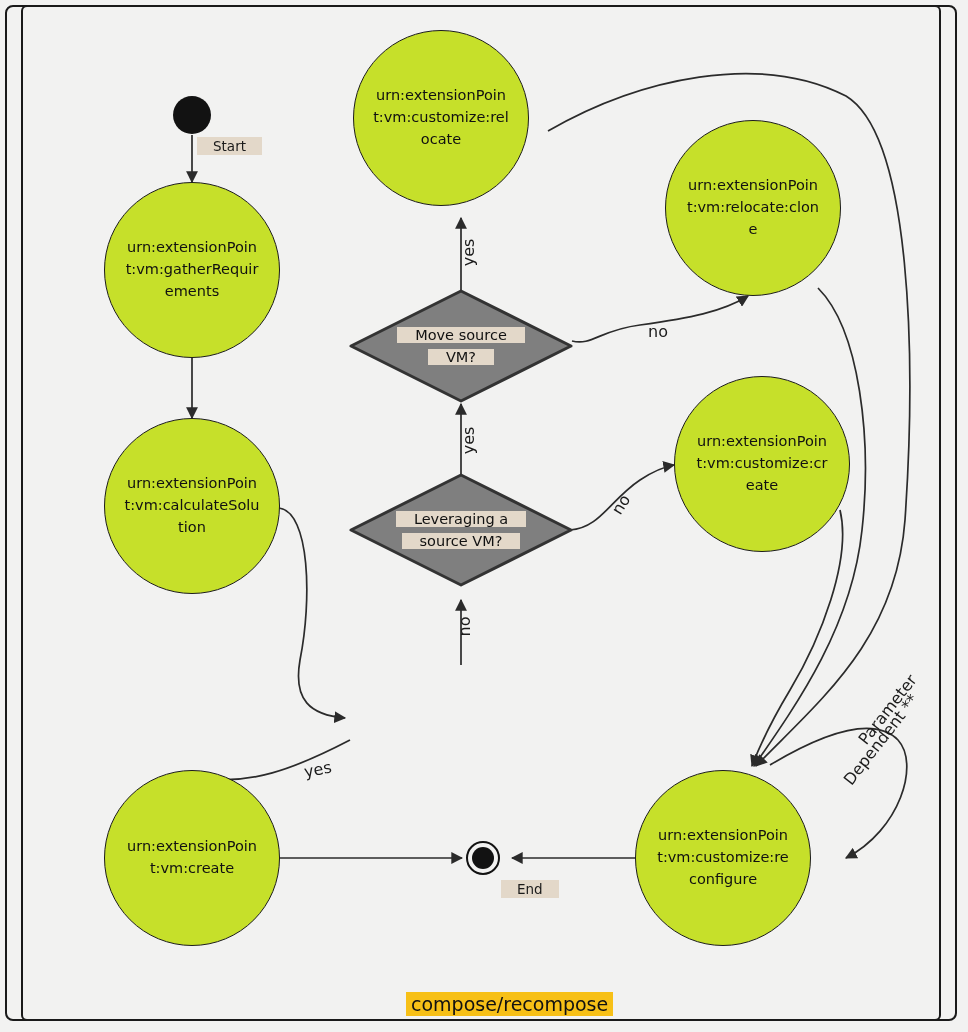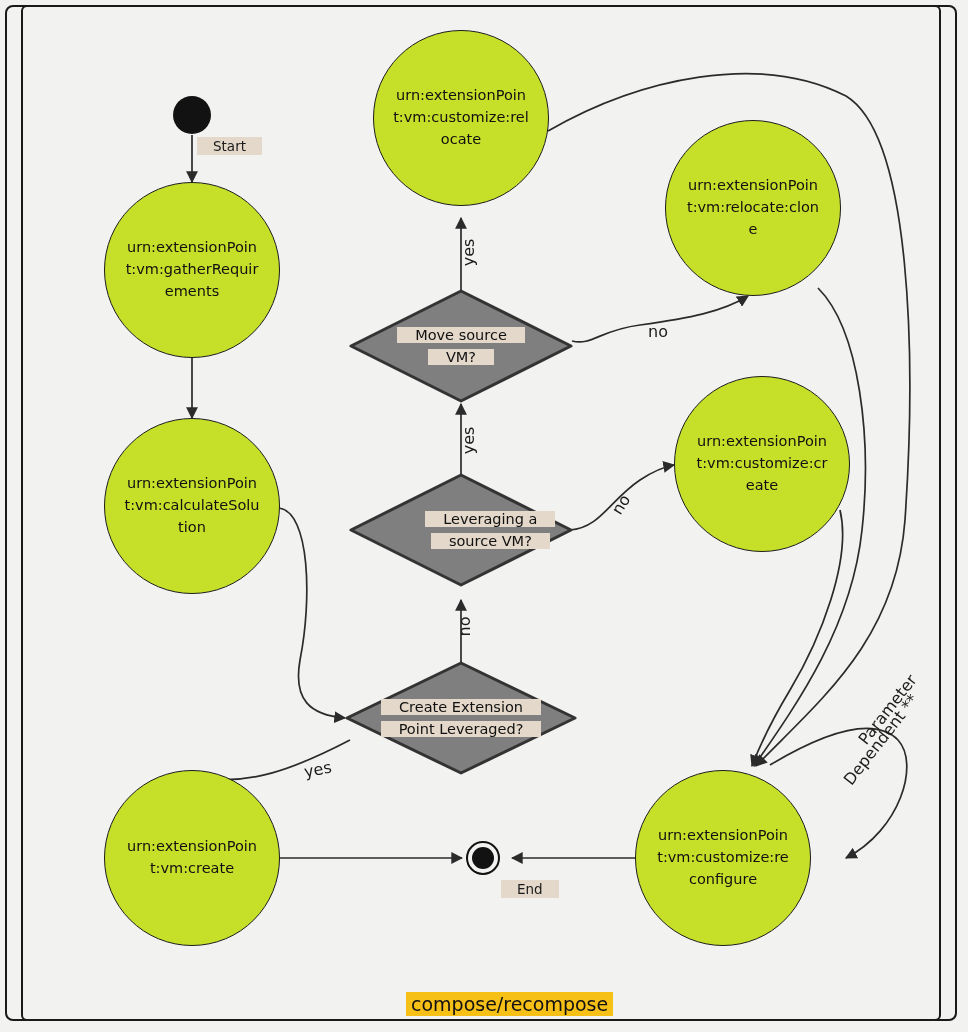--- a/index.html
+++ b/index.html
@@ -190,21 +190,21 @@
   <div class="edge-label tagged" style="left:197px; top:137px;">Start</div>
 
   <div class="node node-circle" style="left:104px; top:182px; width:176px; height:176px;">
     <div class="label">urn:extensionPoint:vm:gatherRequirements</div>
   </div>
 
   <div class="node node-circle" style="left:104px; top:418px; width:176px; height:176px;">
     <div class="label">urn:extensionPoint:vm:calculateSolution</div>
   </div>
 
-  <div class="node node-circle" style="left:373px; top:30px; width:176px; height:176px;">
+  <div class="node node-circle" style="left:353px; top:30px; width:176px; height:176px;">
     <div class="label">urn:extensionPoint:vm:customize:relocate</div>
   </div>
 
   <div class="node node-circle" style="left:665px; top:120px; width:176px; height:176px;">
     <div class="label">urn:extensionPoint:vm:relocate:clone</div>
   </div>
 
   <div class="node node-circle" style="left:674px; top:376px; width:176px; height:176px;">
     <div class="label">urn:extensionPoint:vm:customize:create</div>
   </div>
@@ -220,39 +220,30 @@
   <div class="node node-diamond" style="left:348px; top:288px; width:226px; height:116px;">
     <svg class="diamond-shape" viewBox="0 0 226 116" preserveAspectRatio="none">
       <path d="M 113 3 L 223 58 L 113 113 L 3 58 Z" fill="#7f7f7f" stroke="#333" stroke-width="3" stroke-linejoin="round"></path>
     </svg>
     <div class="diamond-label">
       <span>Move source</span><br>
       <span>VM?</span>
     </div>
   </div>
 
-  <div class="node node-diamond" style="left:348px; top:472px; width:226px; height:116px;justify-content:flex-end;">
+  <div class="node node-diamond" style="left:348px; top:472px; width:226px; height:116px;">
     <svg class="diamond-shape" viewBox="0 0 226 116" preserveAspectRatio="none">
       <path d="M 113 3 L 223 58 L 113 113 L 3 58 Z" fill="#7f7f7f" stroke="#333" stroke-width="3" stroke-linejoin="round"></path>
     </svg>
     <div class="diamond-label">
       <span>Leveraging a</span><br>
       <span>source VM?</span>
     </div>
   </div>
 
-  <div class="node node-diamond" style="left:344px; top:660px; width:234px; height:116px;">
-    <svg class="diamond-shape" viewBox="0 0 234 116" preserveAspectRatio="none">
-      <path d="M 117 3 L 231 58 L 117 113 L 3 58 Z" fill="#7f7f7f" stroke="#333" stroke-width="3" stroke-linejoin="round"></path>
-    </svg>
-    <div class="diamond-label" style="width:82%;">
-      <span>Create Extension</span><br>
-      <span>Point Leveraged?</span>
-    </div>
-  </div>
 
   <div class="end-marker" style="left:466px; top:841px;">
     <div class="inner"></div>
   </div>
   <div class="edge-label tagged" style="left:501px; top:880px;">End</div>
 
   <div class="edge-label" style="left:455px; top:243px; transform:rotate(-90deg);">yes</div>
 
   <div class="edge-label" style="left:648px; top:322px;">no</div>
 

